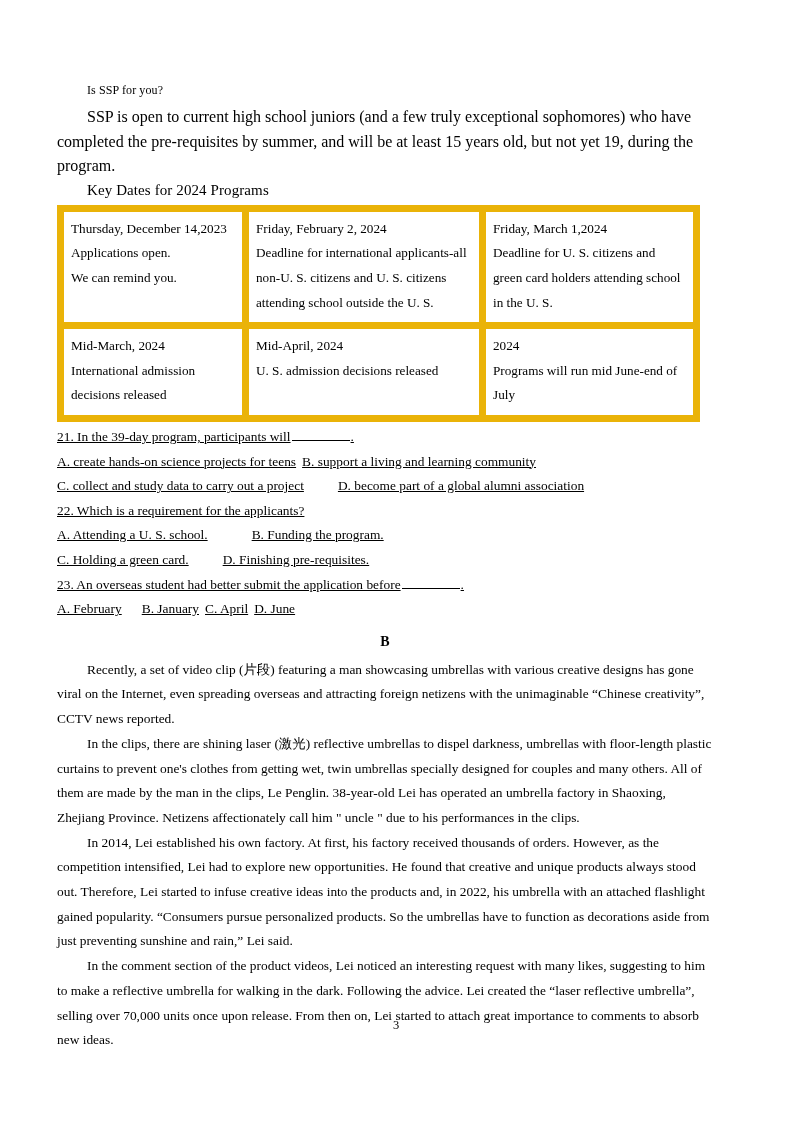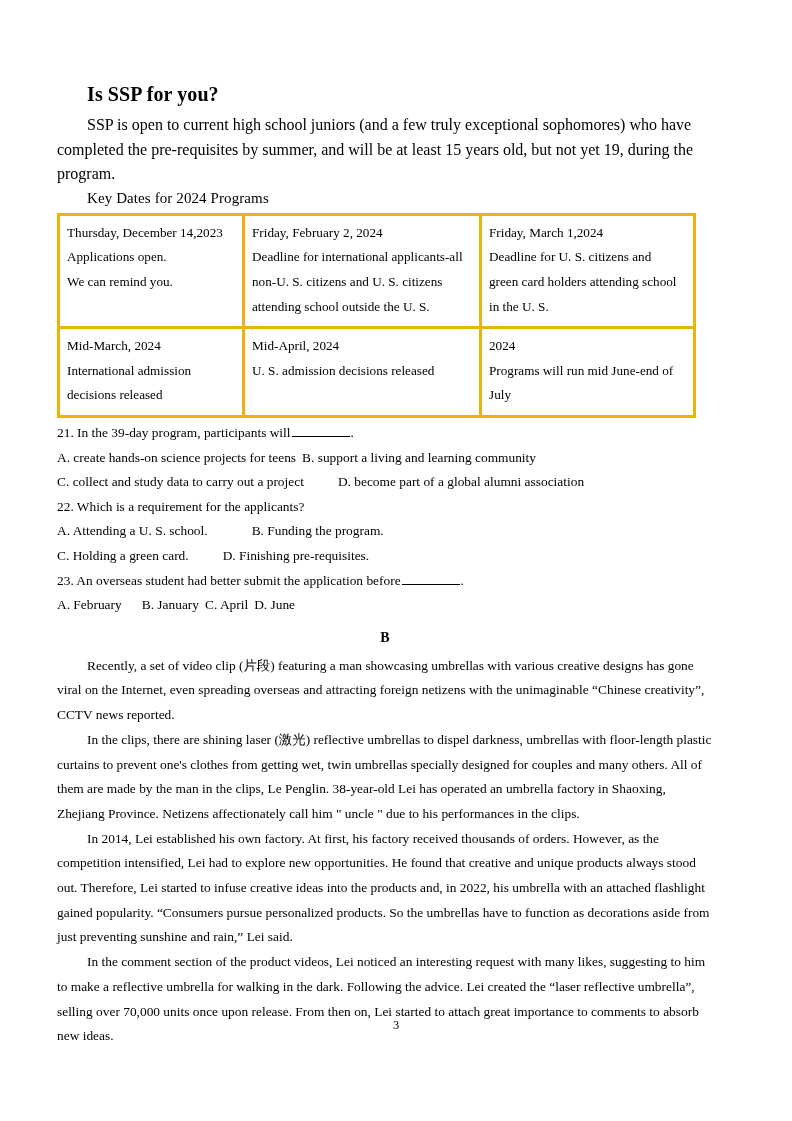--- a/index.html
+++ b/index.html
@@ -23,22 +23,22 @@
   }
   .content {
     position: absolute;
     left: 57px;
     top: 84px;
     width: 656px;
   }
 
   
   .sub-heading {
-    font-weight: bold;
-    font-size: 20px;
+    font-weight: normal;
+    font-size: 12px;
     line-height: 1.0;
     margin: 0 0 9px 0;
     padding-left: 30px;
     letter-spacing: 0.1px;
   }
   .table-heading {
     font-weight: normal;
     font-size: 15px;
     line-height: 1.0;
     margin: 4px 0 7px 0;
@@ -69,40 +69,41 @@
   }
 
   
   table.key-dates {
     border-collapse: collapse;
     width: 636px;
     margin: 0 0 3px 0;
     table-layout: fixed;
   }
   table.key-dates td {
-    border: 3px solid #eab308;
+    border: 7px solid #eab308;
     vertical-align: top;
     padding: 5px 7px 7px 7px;
     font-size: 13.2px;
     line-height: 24.6px;
   }
   table.key-dates td .cl {
     display: block;
     white-space: nowrap;
   }
   col.c1 { width: 185px; }
   col.c2 { width: 237px; }
   col.c3 { width: 214px; }
 
   
   .question {
     font-size: 13.4px;
     line-height: 24.6px;
     margin: 0;
     text-indent: 0;
+    text-decoration: underline;
   }
   .blank-line {
     display: inline-block;
     border-bottom: 1px solid #000;
     width: 58px;
     vertical-align: baseline;
     margin: 0 1px;
   }
   .opt-gap-sm { display: inline-block; width: 6px; }
   .opt-gap-md { display: inline-block; width: 34px; }

